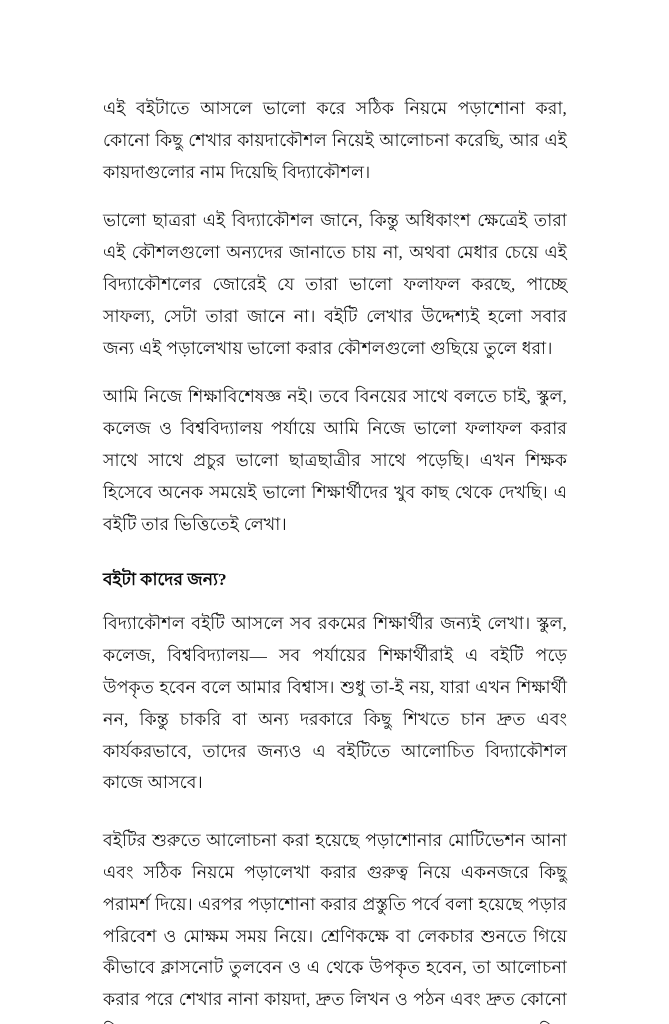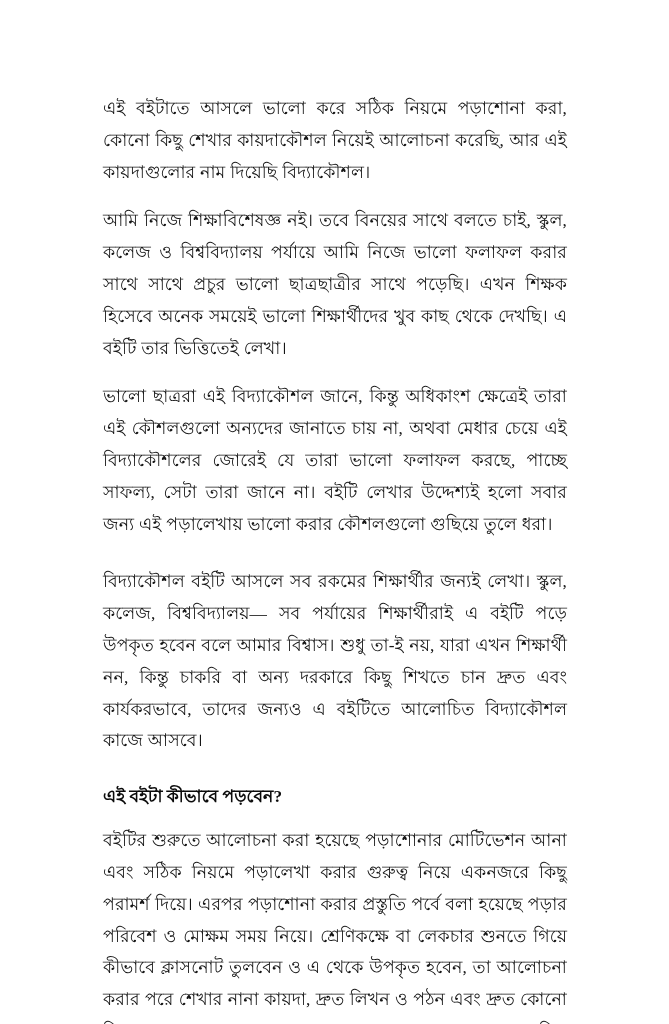--- a/index.html
+++ b/index.html
@@ -62,27 +62,27 @@
   }
 </style>
 </head>
 <body>
 
 <div class="page">
   <div class="content">
 
     <p class="para">এই বইটাতে আসলে ভালো করে সঠিক নিয়মে পড়াশোনা করা, কোনো কিছু শেখার কায়দাকৌশল নিয়েই আলোচনা করেছি, আর এই কায়দাগুলোর নাম দিয়েছি বিদ্যাকৌশল।</p>
 
+    <p class="para">ভালো ছাত্ররা এই বিদ্যাকৌশল জানে, কিন্তু অধিকাংশ ক্ষেত্রেই তারা এই কৌশলগুলো অন্যদের জানাতে চায় না, অথবা মেধার চেয়ে এই বিদ্যাকৌশলের জোরেই যে তারা ভালো ফলাফল করছে, পাচ্ছে সাফল্য, সেটা তারা জানে না। বইটি লেখার উদ্দেশ্যই হলো সবার জন্য এই পড়ালেখায় ভালো করার কৌশলগুলো গুছিয়ে তুলে ধরা।</p>
+
     <p class="para">আমি নিজে শিক্ষাবিশেষজ্ঞ নই। তবে বিনয়ের সাথে বলতে চাই, স্কুল, কলেজ ও বিশ্ববিদ্যালয় পর্যায়ে আমি নিজে ভালো ফলাফল করার সাথে সাথে প্রচুর ভালো ছাত্রছাত্রীর সাথে পড়েছি। এখন শিক্ষক হিসেবে অনেক সময়েই ভালো শিক্ষার্থীদের খুব কাছ থেকে দেখছি। এ বইটি তার ভিত্তিতেই লেখা।</p>
 
-    <p class="para">ভালো ছাত্ররা এই বিদ্যাকৌশল জানে, কিন্তু অধিকাংশ ক্ষেত্রেই তারা এই কৌশলগুলো অন্যদের জানাতে চায় না, অথবা মেধার চেয়ে এই বিদ্যাকৌশলের জোরেই যে তারা ভালো ফলাফল করছে, পাচ্ছে সাফল্য, সেটা তারা জানে না। বইটি লেখার উদ্দেশ্যই হলো সবার জন্য এই পড়ালেখায় ভালো করার কৌশলগুলো গুছিয়ে তুলে ধরা।</p>
-
     <div class="section">
+      <h2 class="heading">বইটা কাদের জন্য?</h2>
       <p class="para">বিদ্যাকৌশল বইটি আসলে সব রকমের শিক্ষার্থীর জন্যই লেখা। স্কুল, কলেজ, বিশ্ববিদ্যালয়— সব পর্যায়ের শিক্ষার্থীরাই এ বইটি পড়ে উপকৃত হবেন বলে আমার বিশ্বাস। শুধু তা-ই নয়, যারা এখন শিক্ষার্থী নন, কিন্তু চাকরি বা অন্য দরকারে কিছু শিখতে চান দ্রুত এবং কার্যকরভাবে, তাদের জন্যও এ বইটিতে আলোচিত বিদ্যাকৌশল কাজে আসবে।</p>
     </div>
 
     <div class="section">
-      <h2 class="heading">এই বইটা কীভাবে পড়বেন?</h2>
       <p class="para">বইটির শুরুতে আলোচনা করা হয়েছে পড়াশোনার মোটিভেশন আনা এবং সঠিক নিয়মে পড়ালেখা করার গুরুত্ব নিয়ে একনজরে কিছু পরামর্শ দিয়ে। এরপর পড়াশোনা করার প্রস্তুতি পর্বে বলা হয়েছে পড়ার পরিবেশ ও মোক্ষম সময় নিয়ে। শ্রেণিকক্ষে বা লেকচার শুনতে গিয়ে কীভাবে ক্লাসনোট তুলবেন ও এ থেকে উপকৃত হবেন, তা আলোচনা করার পরে শেখার নানা কায়দা, দ্রুত লিখন ও পঠন এবং দ্রুত কোনো কিছু পড়ে বোঝার ওপরে এবং পড়া মনে রাখার ওপরে বেশ কিছু কৌশল উপস্থাপন করেছি। পড়াশোনায় ভালো করতে গেলে মানসিক স্থিরতা এবং মনোযোগ বাড়ানোর বিকল্প নাই, পরের কয়েকটি অধ্যায়ে তা-ই আলোচিত হয়েছে।</p>
     </div>
 
   </div>
 </div>
 
 </body></html>

